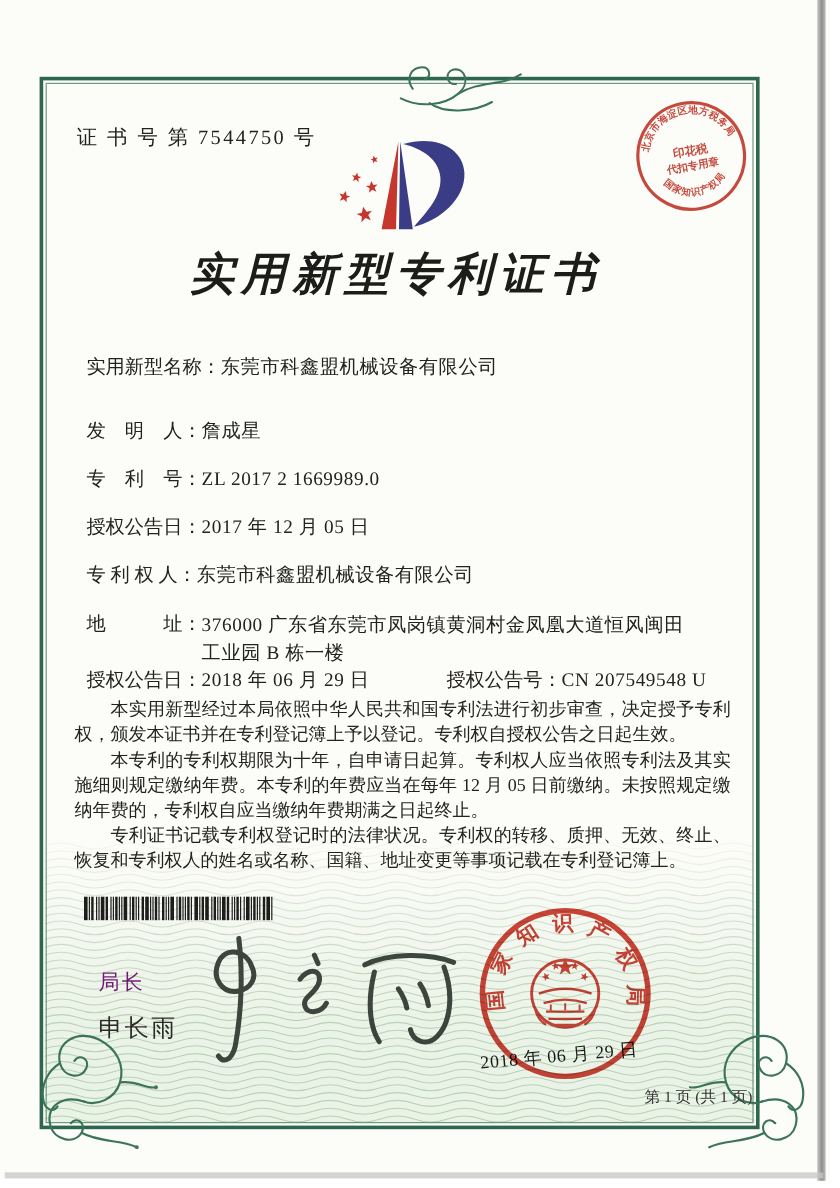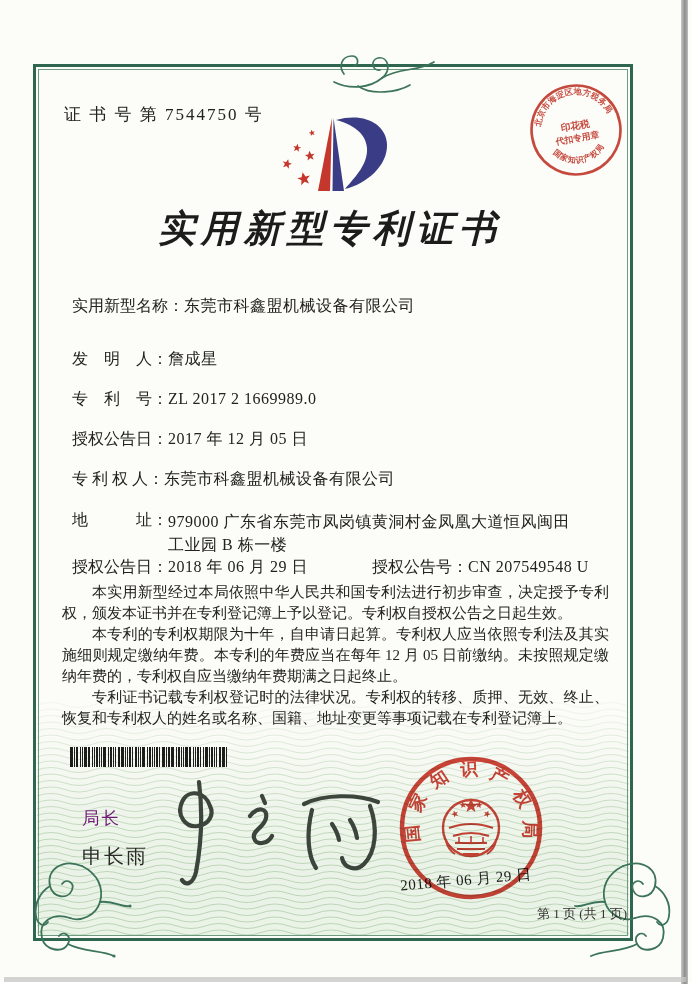--- a/index.html
+++ b/index.html
@@ -176,21 +176,21 @@
   <div class="field-row" style="top:389px">
     <span class="flabel">专　利　号：</span><span class="fvalue">ZL 2017 2 1669989.0</span>
   </div>
   <div class="field-row" style="top:429px">
     <span class="flabel">授权公告日：</span><span class="fvalue">2017 年 12 月 05 日</span>
   </div>
   <div class="field-row" style="top:469px">
     <span class="flabel">专 利 权 人：</span><span class="fvalue">东莞市科鑫盟机械设备有限公司</span>
   </div>
   <div class="field-row addr" style="top:510px">
-    <span class="flabel">地　　　址：</span><span class="fvalue">979000 广东省东莞市凤岗镇黄洞村金凤凰大道恒风闽田工业园 B 栋一楼</span>
+    <span class="flabel">地　　　址：</span><span class="fvalue">376000 广东省东莞市凤岗镇黄洞村金凤凰大道恒风闽田工业园 B 栋一楼</span>
   </div>
   <div class="field-row" style="top:557px;width:540px">
     <span><span class="flabel">授权公告日：</span><span class="fvalue">2018 年 06 月 29 日</span></span>
     <span class="pair-b"><span class="flabel">授权公告号：</span><span class="fvalue">CN 207549548 U</span></span>
   </div>
 
   <div class="paragraphs">
     <p>本实用新型经过本局依照中华人民共和国专利法进行初步审查，决定授予专利权，颁发本证书并在专利登记簿上予以登记。专利权自授权公告之日起生效。</p>
     <p>本专利的专利权期限为十年，自申请日起算。专利权人应当依照专利法及其实施细则规定缴纳年费。本专利的年费应当在每年 12 月 05 日前缴纳。未按照规定缴纳年费的，专利权自应当缴纳年费期满之日起终止。</p>
     <p>专利证书记载专利权登记时的法律状况。专利权的转移、质押、无效、终止、恢复和专利权人的姓名或名称、国籍、地址变更等事项记载在专利登记簿上。</p>

